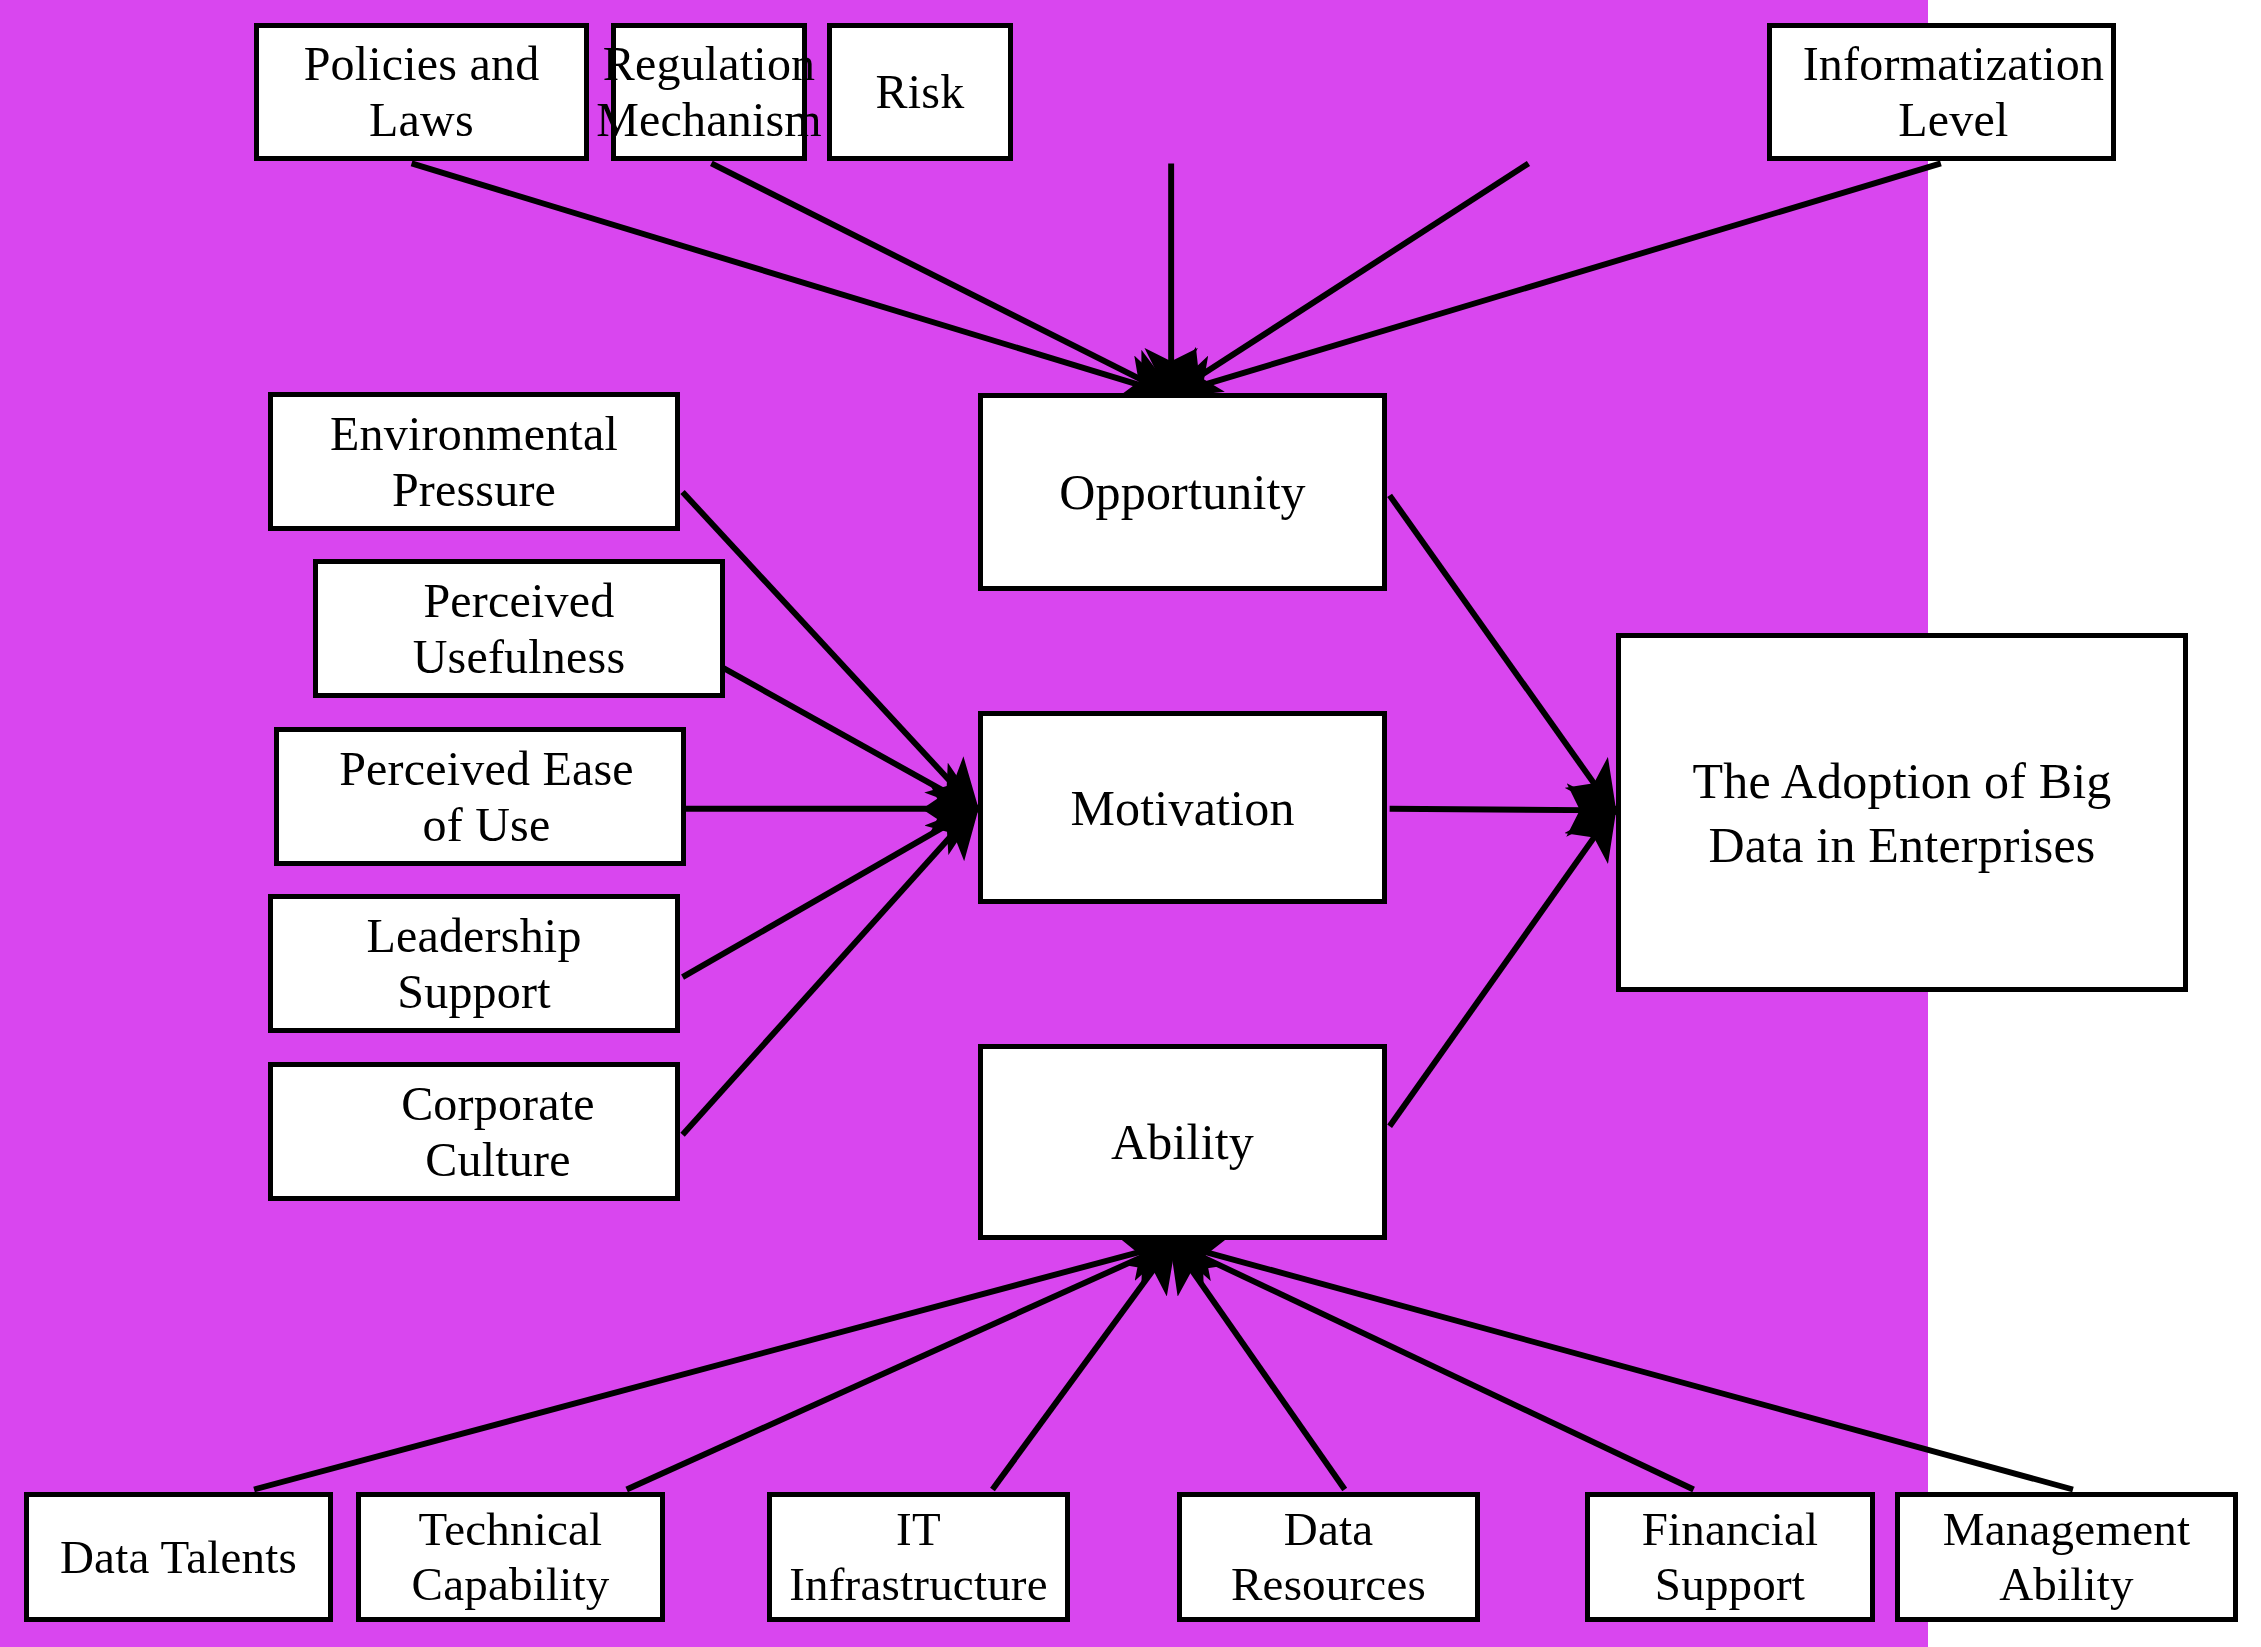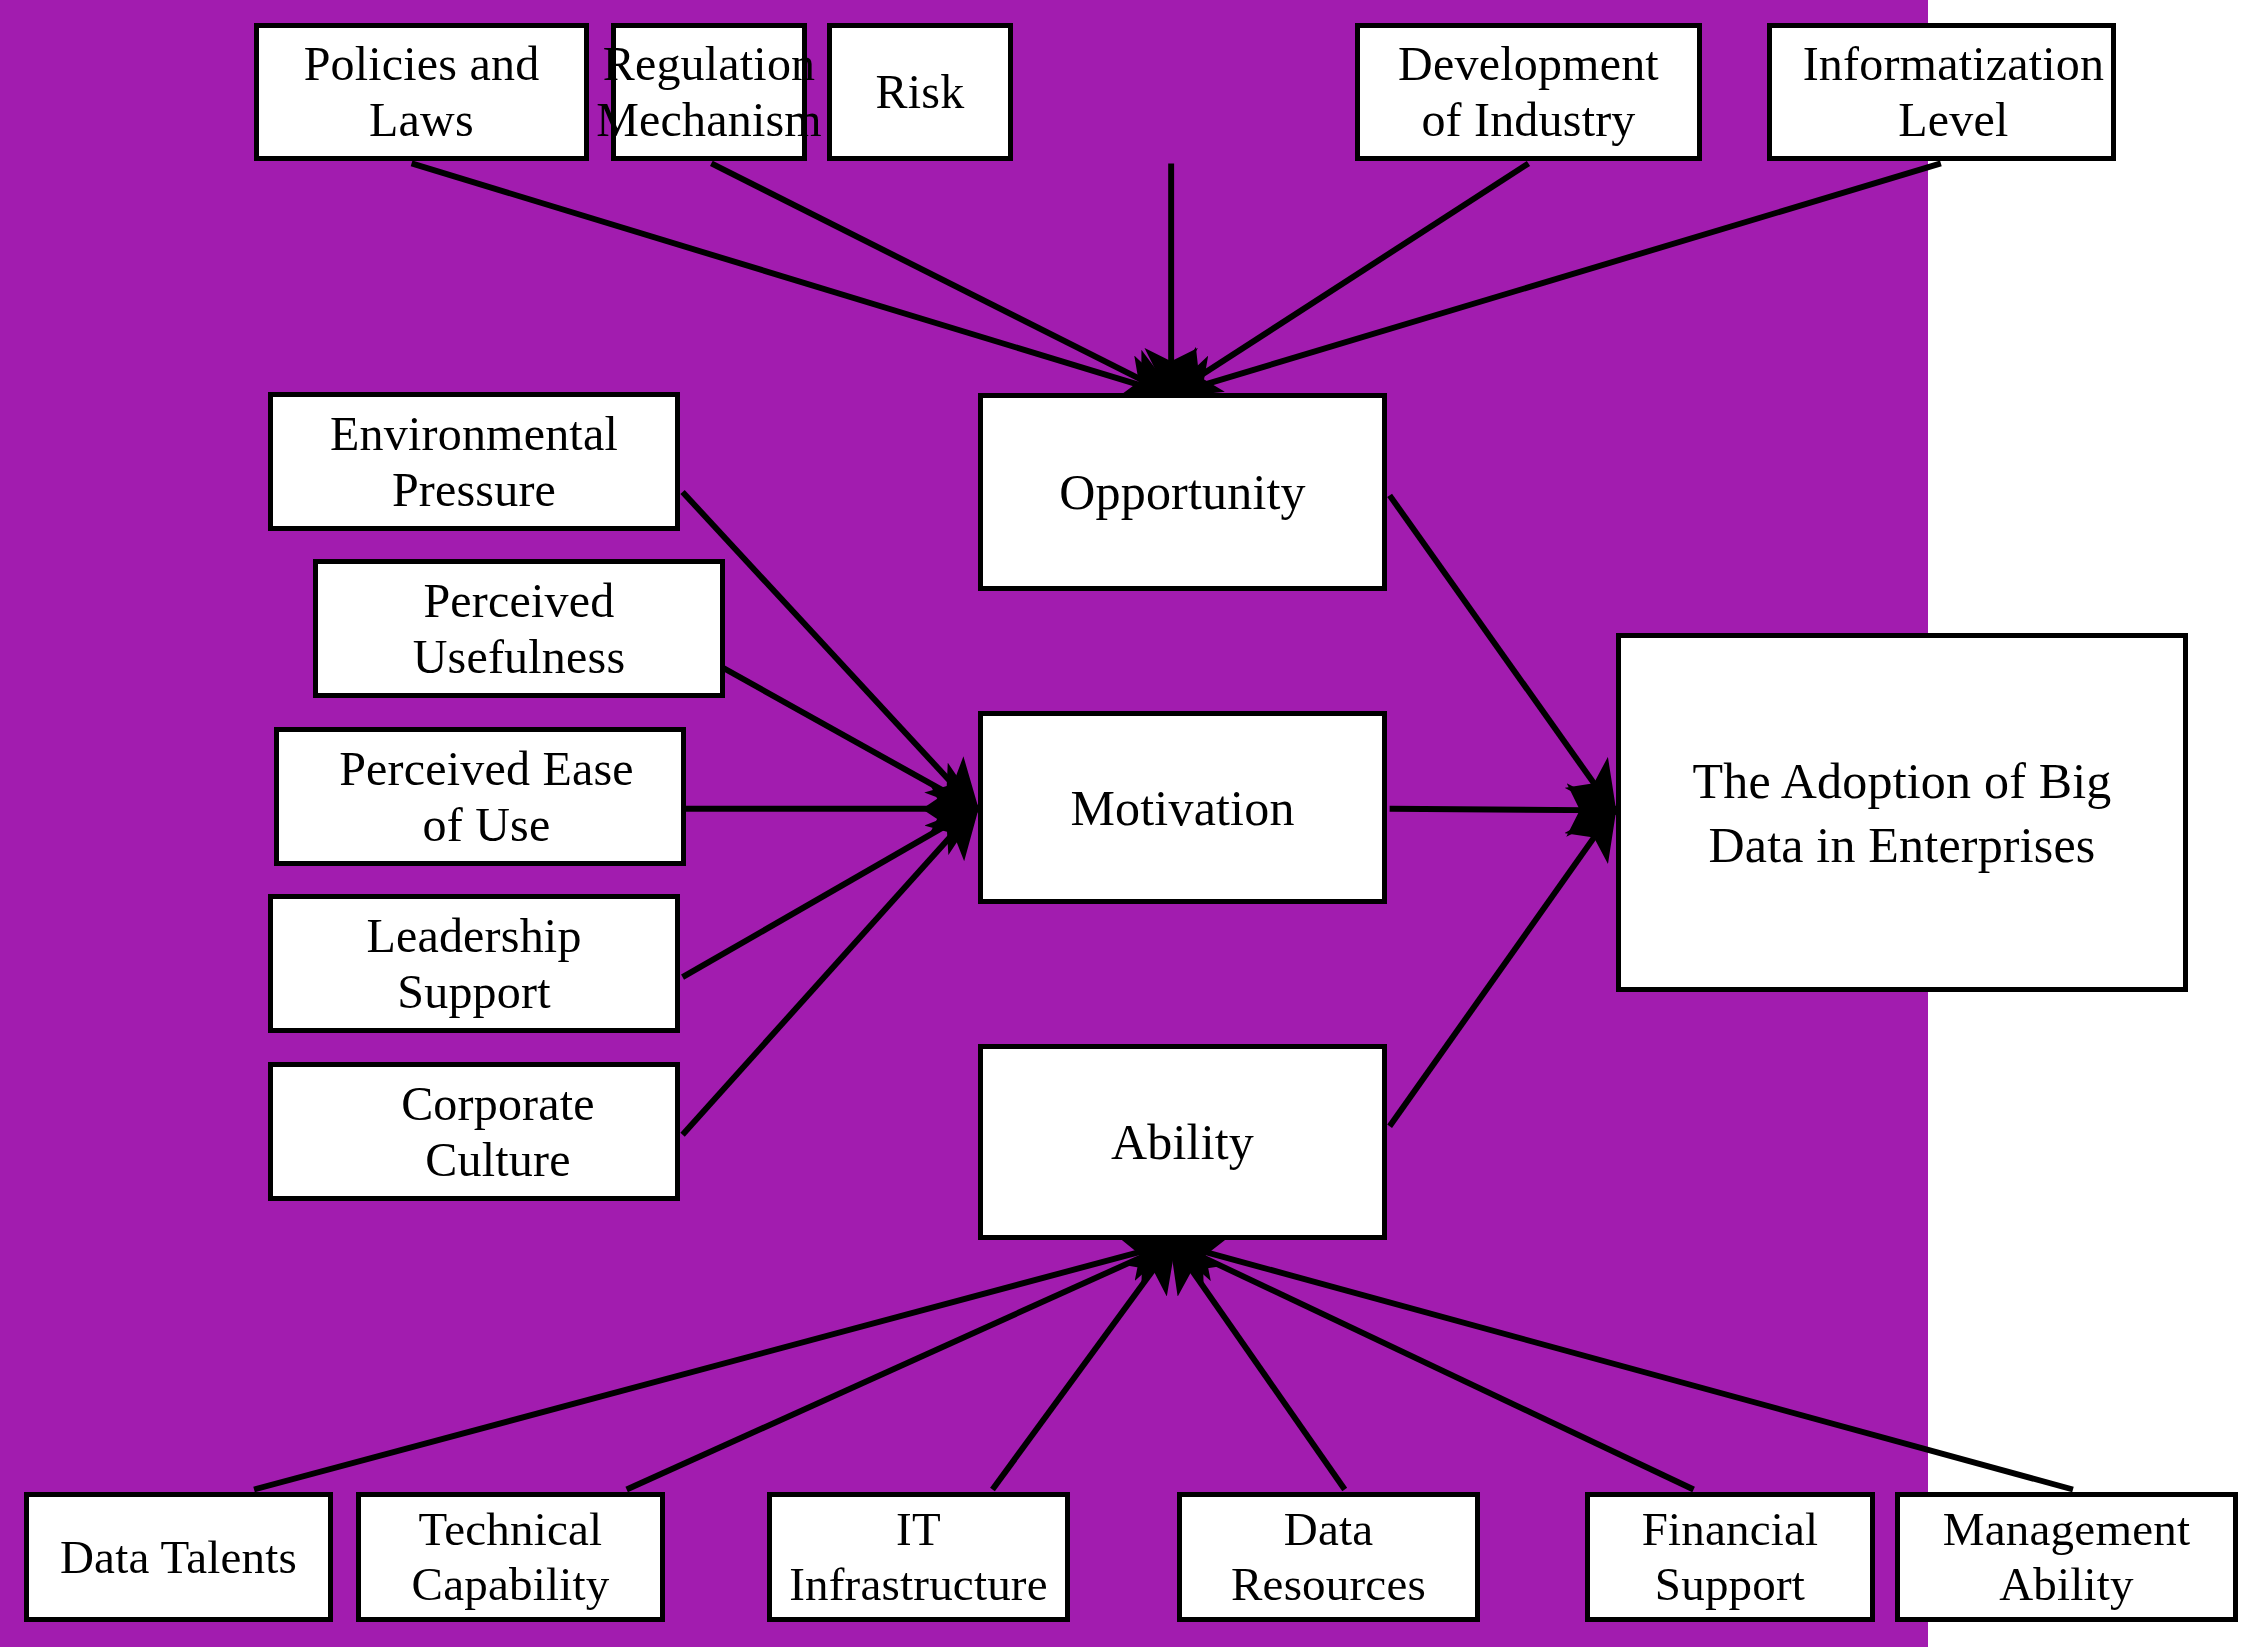--- a/index.html
+++ b/index.html
@@ -10,21 +10,21 @@
   body {
     width: 2261px;
     height: 1647px;
     font-family: "Liberation Serif", "DejaVu Serif", serif;
     overflow: hidden;
   }
   #diagram-root {
     position: relative;
     width: 1928px;
     height: 1647px;
-    background: #a21caf;
+    background: #d946ef;
   }
   svg.diagram-canvas {
     position: absolute;
     top: 0;
     left: 0;
     width: 2261px;
     height: 1647px;
     display: block;
   }
   .node-box {
@@ -88,24 +88,20 @@
     <span class="node-label">Policies and
 Laws</span>
   </div>
   <div class="node-box size-md" style="left: 611px; top: 23px; width: 196px; height: 138px;">
     <span class="node-label">Regulation
 Mechanism</span>
   </div>
   <div class="node-box size-md" style="left: 827px; top: 23px; width: 186px; height: 138px;">
     <span class="node-label">Risk</span>
   </div>
-  <div class="node-box size-md" style="left: 1355px; top: 23px; width: 347px; height: 138px;">
-    <span class="node-label">Development
-of Industry</span>
-  </div>
   <div class="node-box size-md" style="left: 1767px; top: 23px; width: 349px; height: 138px; justify-content: flex-end;">
     <span class="node-label">Informatization
 Level</span>
   </div>
 
   <div class="node-box size-md" style="left: 268px; top: 392px; width: 412px; height: 139px;">
     <span class="node-label">Environmental
 Pressure</span>
   </div>
   <div class="node-box size-md" style="left: 268px; top: 559px; width: 412px; height: 139px; margin-left: 45px;">

